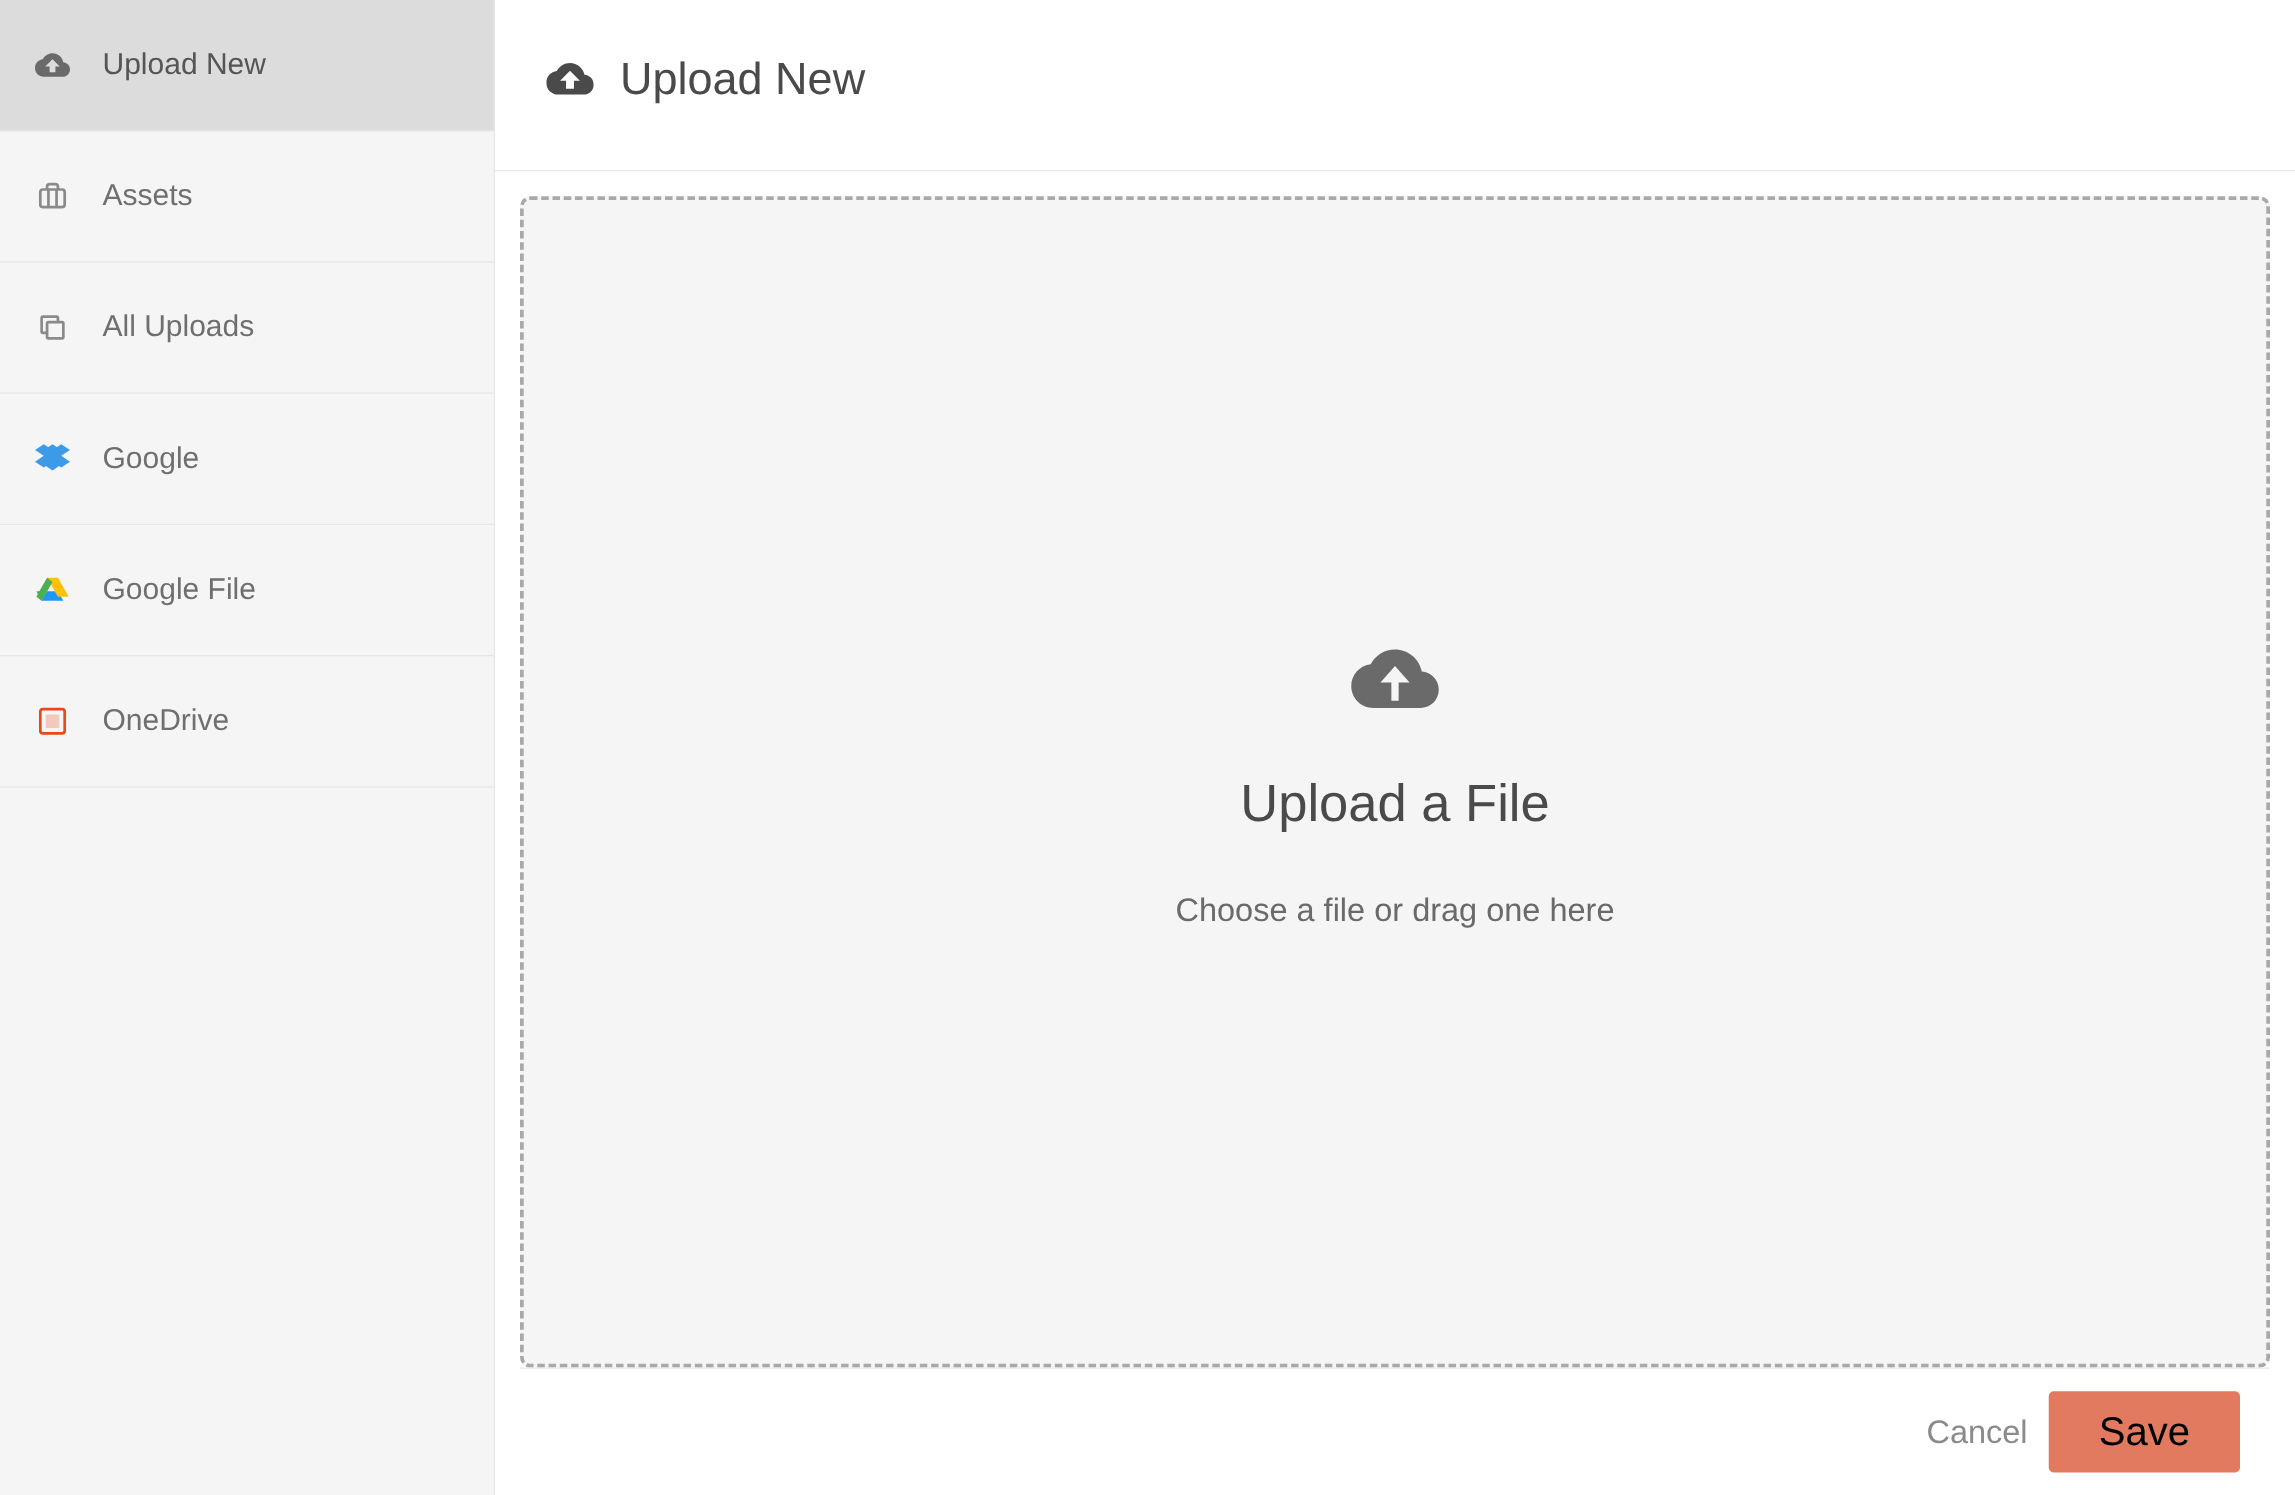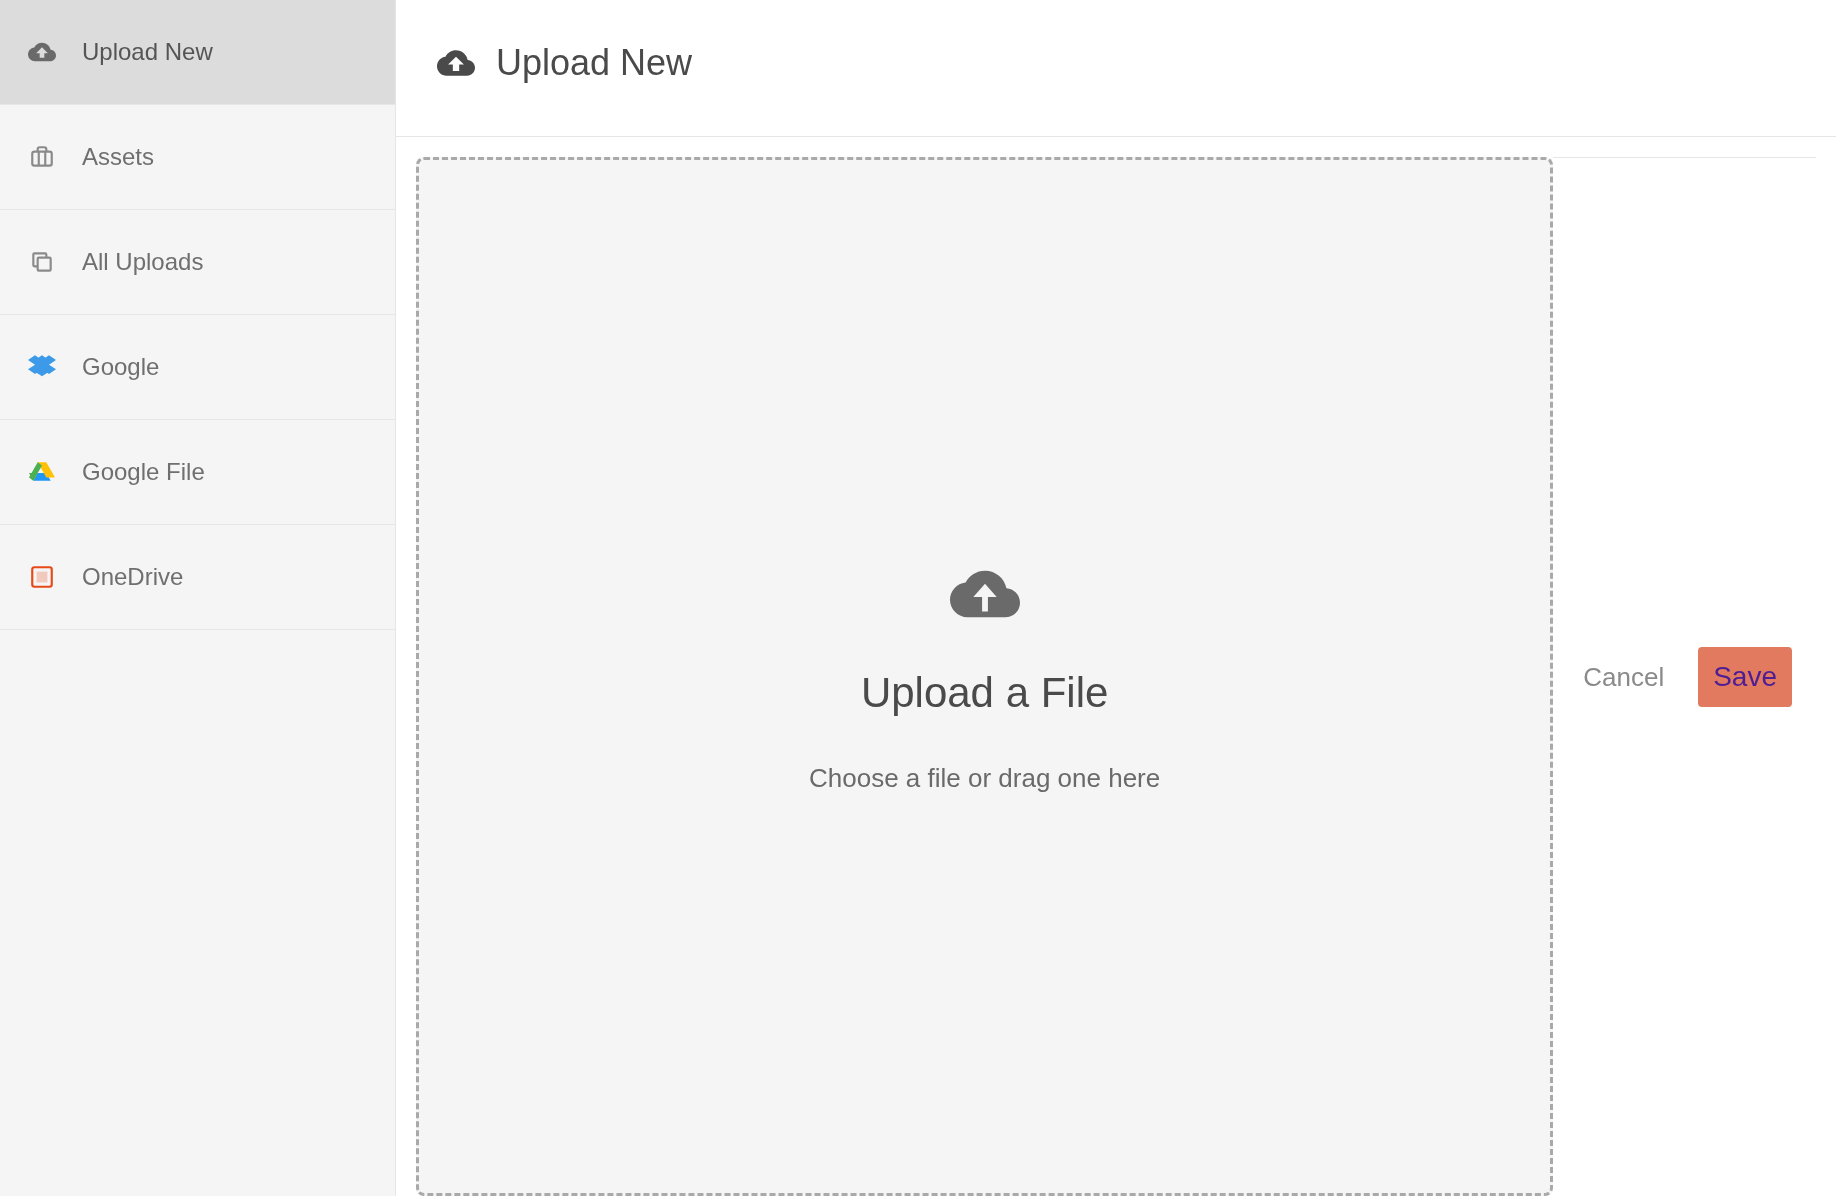--- a/index.html
+++ b/index.html
@@ -65,21 +65,21 @@
     .header-title {
       font-size: 36px;
       font-weight: 400;
       color: #4a4a4a;
     }
     .content-wrap {
       border-top: 1px solid #e6e6e6;
       flex: 1;
       padding: 20px 20px 0 20px;
       display: flex;
-      flex-direction: row;
+      flex-direction: column;
     }
     .dropzone {
       flex: 1;
       border: 3px dashed #a9a9a9;
       border-radius: 8px;
       background: #f5f5f5;
       display: flex;
       flex-direction: column;
       align-items: center;
       justify-content: center;
@@ -99,37 +99,37 @@
       font-size: 26px;
       color: #6a6a6a;
       margin-top: 20px;
     }
     .footer {
       border-top: 1px solid #e6e6e6;
       padding: 18px 24px;
       display: flex;
       justify-content: flex-end;
       align-items: center;
-      gap: 28px;
+      gap: 11px;
     }
     .cancel-btn {
       background: transparent;
       border: none;
       font-size: 26px;
       color: #8a8a8a;
       cursor: pointer;
       padding: 12px 6px;
     }
     .save-btn {
       background: #e17a5f;
       border: none;
-      font-size: 28px;
-      color: #4c1d95;
-      cursor: pointer;
-      padding: 14px 15px;
+      font-size: 32px;
+      color: #000000;
+      cursor: pointer;
+      padding: 14px 40px;
       border-radius: 4px;
     }
   </style>
 </head>
 <body>
 
 <div class="sidebar">
 
   <div class="sidebar-item active">
     <span class="icon">

